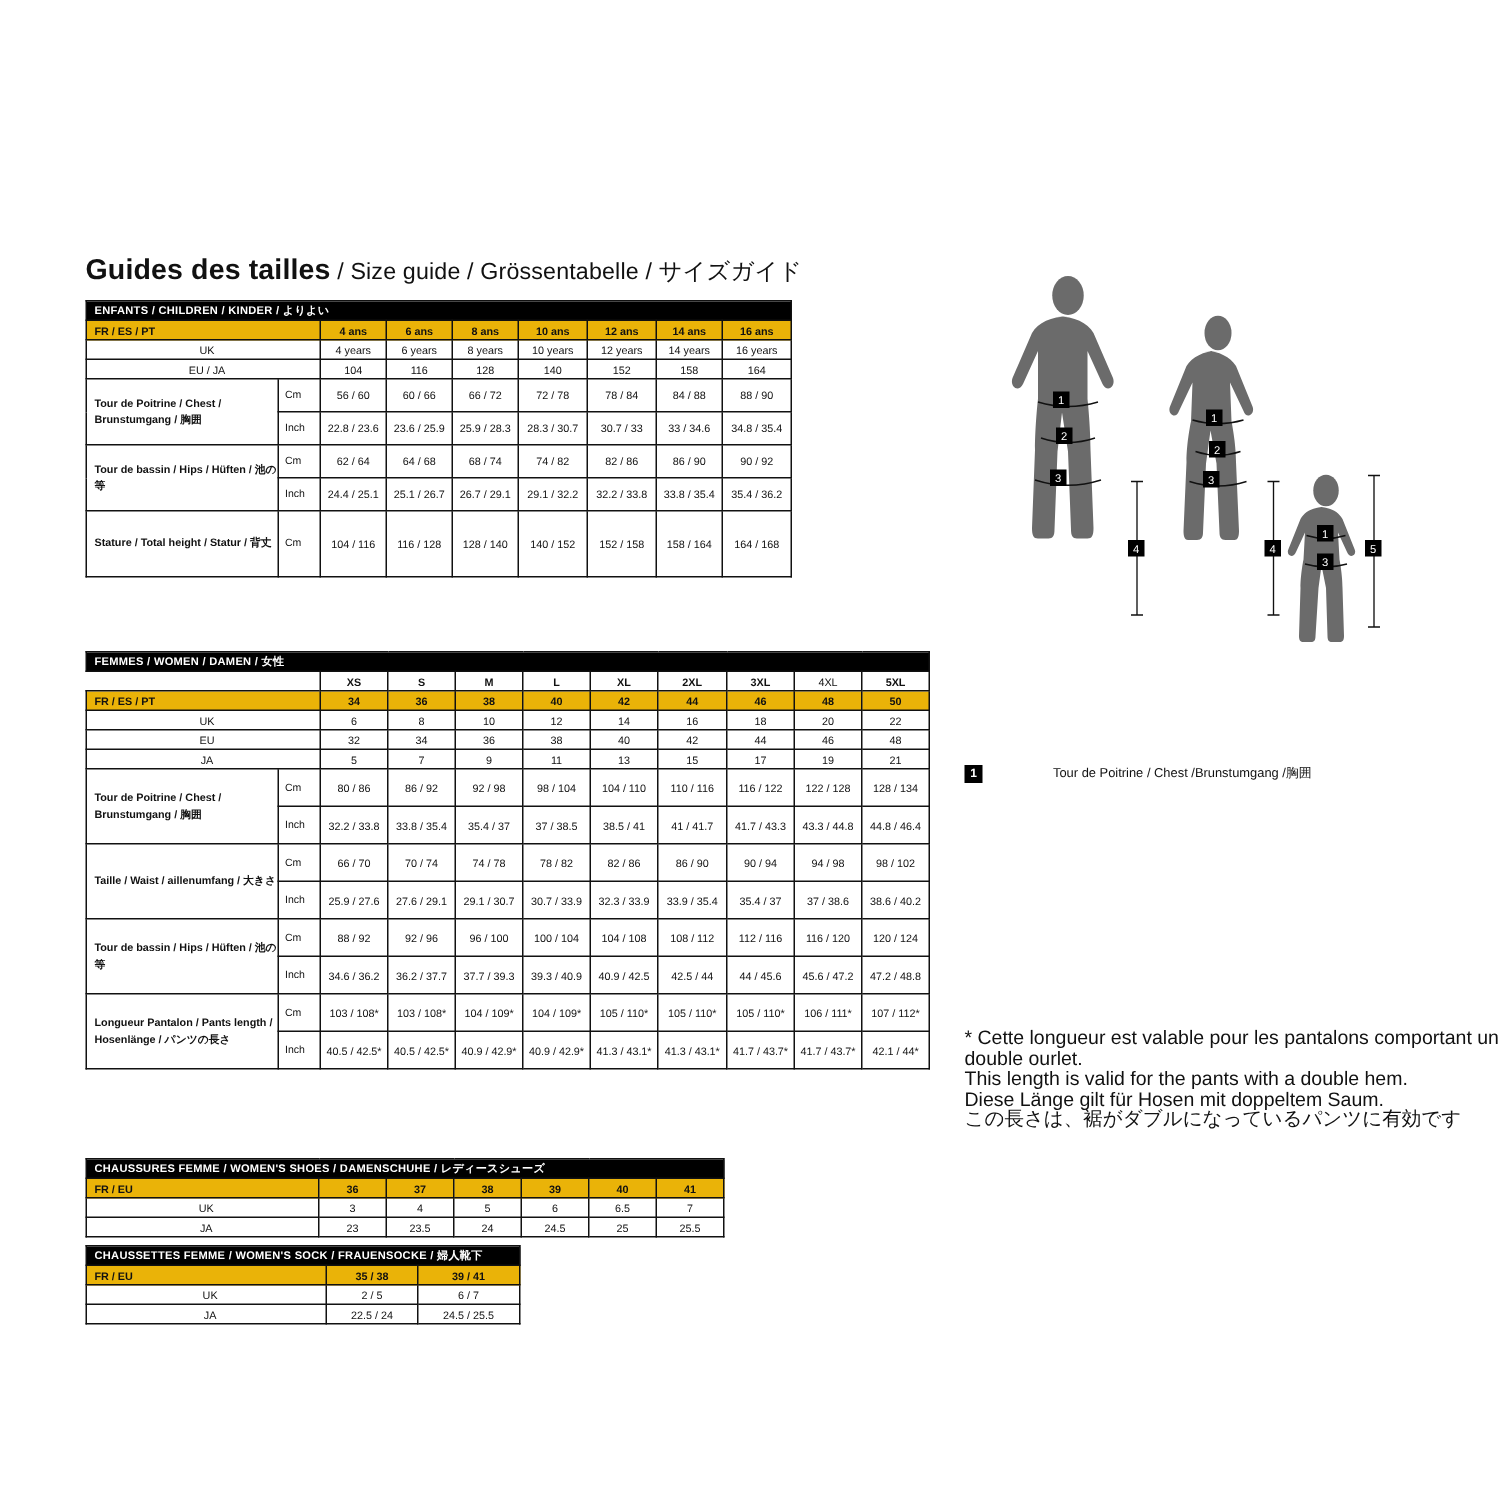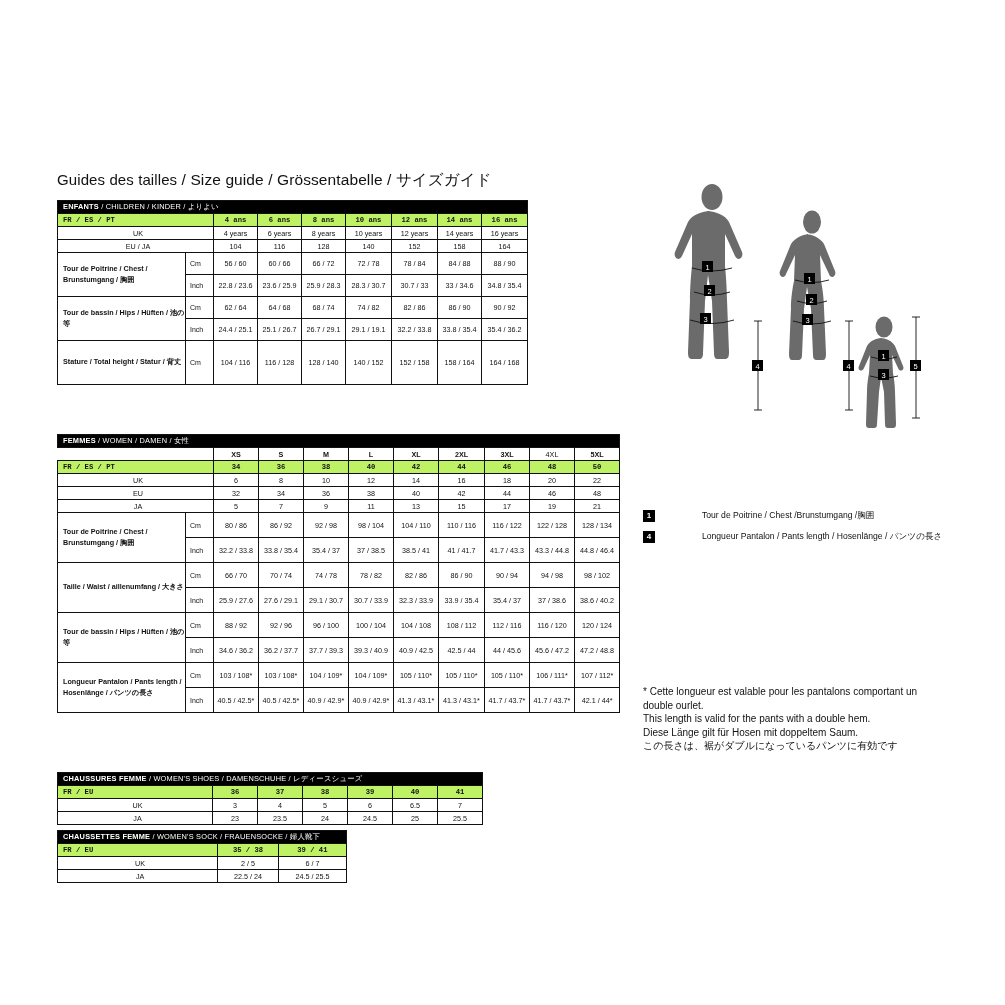--- a/index.html
+++ b/index.html
@@ -1,43 +1,43 @@
 <!DOCTYPE html>
 <html><head>
 <meta charset="utf-8">
 <style>
   html,body{margin:0;padding:0;background:#ffffff;}
   body{width:1005px;height:1005px;font-family:"Liberation Sans",sans-serif;color:#111;}
   .page{position:relative;width:1005px;height:1005px;}
 
   .title{position:absolute;left:57px;top:170px;font-size:15.5px;color:#111;letter-spacing:.1px;}
-  .title b{font-weight:normal;font-size:15px;}
+  .title b{font-weight:bold;font-size:19px;}
   .title .sep{font-weight:normal;}
 
   table{border-collapse:collapse;table-layout:fixed;}
   .tbl{position:absolute;font-size:7.2px;}
   .tbl td,.tbl th{border:1px solid #111;padding:0;vertical-align:middle;}
   .hdrblack{background:#000;color:#fff;font-weight:bold;text-align:left;padding-left:5px !important;font-size:7.4px;letter-spacing:.2px;}
-  .hdrblack .light{font-weight:normal;}
-  .yellow{background:#bef264;font-weight:bold;text-align:center;font-family:Liberation Mono, monospace;}
+  .hdrblack .light{font-weight:bold;}
+  .yellow{background:#eab308;font-weight:bold;text-align:center;}
   .yellow.left{text-align:left;padding-left:5px !important;}
   .c{text-align:center;}
   .l{text-align:center;padding-left:5px !important;}
   .lbl{text-align:left;padding-left:5px !important;font-weight:bold;font-size:7.2px;line-height:10.5px;}
   .unit{text-align:left;padding-left:4px !important;font-size:7px;}
   .rowh{height:13px;}
   .nb{border:none !important;}
 
   
   .figwrap{position:absolute;left:640px;top:180px;width:330px;height:270px;}
   .legend{position:absolute;left:643px;top:505px;font-size:8.6px;line-height:20.5px;color:#111;}
   .legend .num{display:inline-block;width:12px;height:12px;background:#000;color:#fff;text-align:center;line-height:12px;font-size:8px;font-weight:bold;margin-right:6px;vertical-align:middle;}
   .legend b{font-weight:normal;margin-left:41px;}
   .legend span.t{vertical-align:middle;}
-  .foot{position:absolute;left:643px;top:685px;font-size:10px;line-height:13.5px;color:#111;}
+  .foot{position:absolute;left:643px;top:685px;font-size:13px;line-height:13.5px;color:#111;}
 </style>
 </head>
 <body>
 
 <div class="page">
 
   <div class="title">
     <b>Guides des tailles</b><span class="sep"> / Size guide / Grössentabelle / サイズガイド</span>
   </div>
 
@@ -121,21 +121,21 @@
       <td class="c">74 / 82</td>
       <td class="c">82 / 86</td>
       <td class="c">86 / 90</td>
       <td class="c">90 / 92</td>
     </tr>
     <tr style="height:22px">
       <td class="unit">Inch</td>
       <td class="c">24.4 / 25.1</td>
       <td class="c">25.1 / 26.7</td>
       <td class="c">26.7 / 29.1</td>
-      <td class="c">29.1 / 19.1</td>
+      <td class="c">29.1 / 32.2</td>
       <td class="c">32.2 / 33.8</td>
       <td class="c">33.8 / 35.4</td>
       <td class="c">35.4 / 36.2</td>
     </tr>
 
     <tr style="height:44px">
       <td class="lbl">Stature / Total height / Statur / 背丈</td>
       <td class="unit">Cm</td>
       <td class="c">104 / 116</td>
       <td class="c">116 / 128</td>
@@ -478,23 +478,20 @@
         <rect x="270" y="180" width="11" height="11" fill="#000"></rect>
           <text x="275.5" y="188.5" font-size="7.5" fill="#fff" text-anchor="middle" font-family="Liberation Sans, sans-serif">5</text>
       </g>
     </svg>
   </div>
 
   <div class="legend">
     <div>
       <span class="num">1</span><span class="t"><b>Tour de Poitrine</b><span> / Chest /Brunstumgang /胸囲</span></span>
     </div>
-    <div>
-      <span class="num">4</span><span class="t"><b>Longueur Pantalon</b><span> / Pants length / Hosenlänge / パンツの長さ</span></span>
-    </div>
   </div>
 
   <div class="foot">
     <div>* Cette longueur est valable pour les pantalons comportant un</div>
     <div>double ourlet.</div>
     <div>This length is valid for the pants with a double hem.</div>
     <div>Diese Länge gilt für Hosen mit doppeltem Saum.</div>
     <div>この長さは、裾がダブルになっているパンツに有効です</div>
   </div>
 

